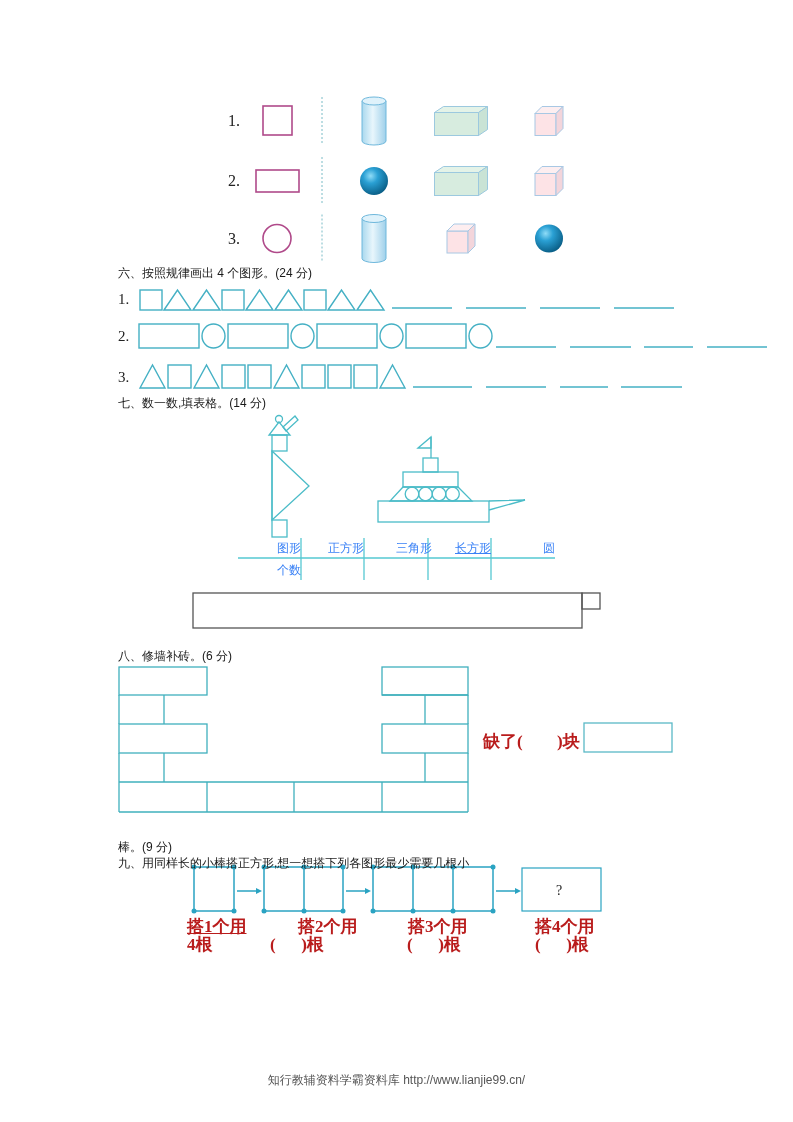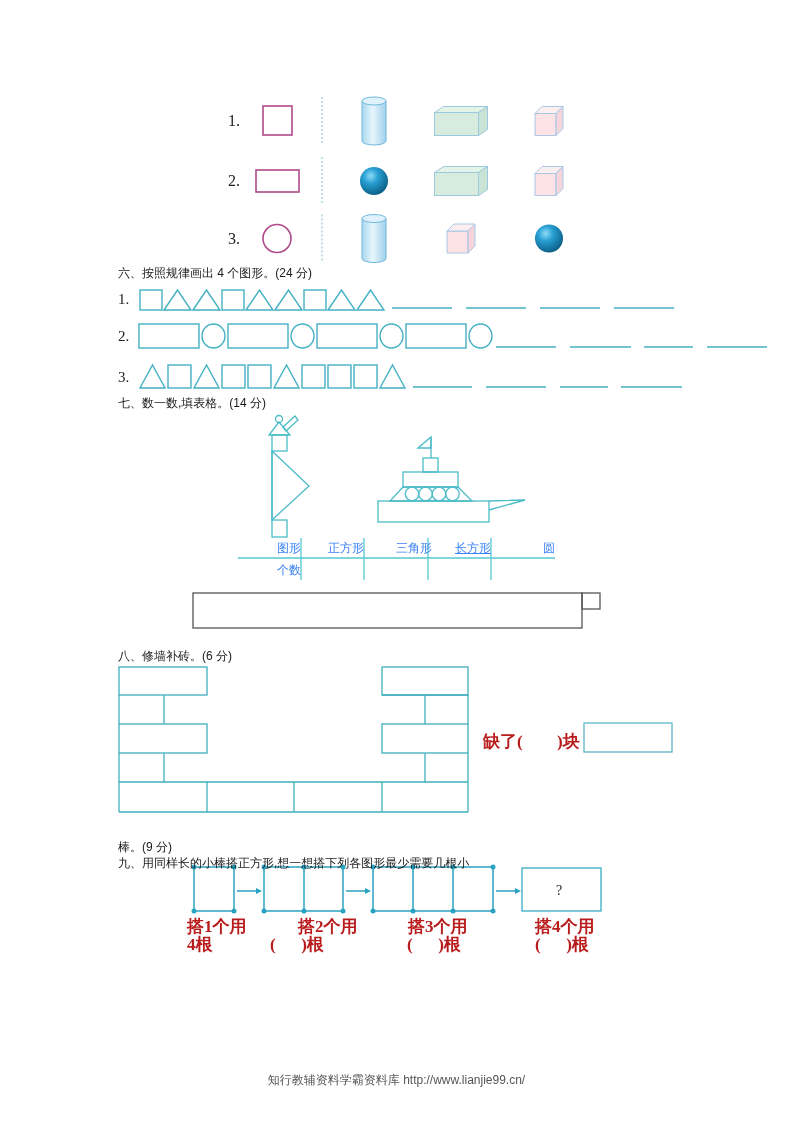--- a/index.html
+++ b/index.html
@@ -257,21 +257,21 @@
 
   <div class="abs h" style="left:118px;top:646px;">八、修墙补砖。(6 分)</div>
   <span class="abs small" style="left:483px;top:734px;">缺了(</span>
   <span class="abs small" style="left:508px;top:734px;width:48px;height:16px;"></span>
   <span class="abs small" style="left:557px;top:734px;">)块</span>
 
   <div class="abs h" style="left:118px;top:853px;">九、用同样长的小棒搭正方形,想一想搭下列各图形最少需要几根小</div>
   <div class="abs h" style="left:118px;top:837px;">棒。(9 分)</div>
   <span class="abs" style="left:556px;top:883px;font-family:'Liberation Serif',serif;font-size:14px;">?</span>
 
-  <span class="abs small" style="left:187px;top:919px;">搭1个用</span>
+  <span class="abs small" style="left:187px;top:919px;text-decoration:underline;">搭1个用</span>
   <span class="abs small" style="left:187px;top:937px;">4根</span>
   <span class="abs small" style="left:272px;top:919px;margin-left:26px;">搭2个用</span>
   <span class="abs small" style="left:270px;top:937px;">(      )根</span>
   <span class="abs small" style="left:408px;top:919px;">搭3个用</span>
   <span class="abs small" style="left:407px;top:937px;">(      )根</span>
   <span class="abs small" style="left:535px;top:919px;">搭4个用</span>
   <span class="abs small" style="left:535px;top:937px;">(      )根</span>
 
   <div class="footer">知行教辅资料学霸资料库 http://www.lianjie99.cn/</div>
 </div>

